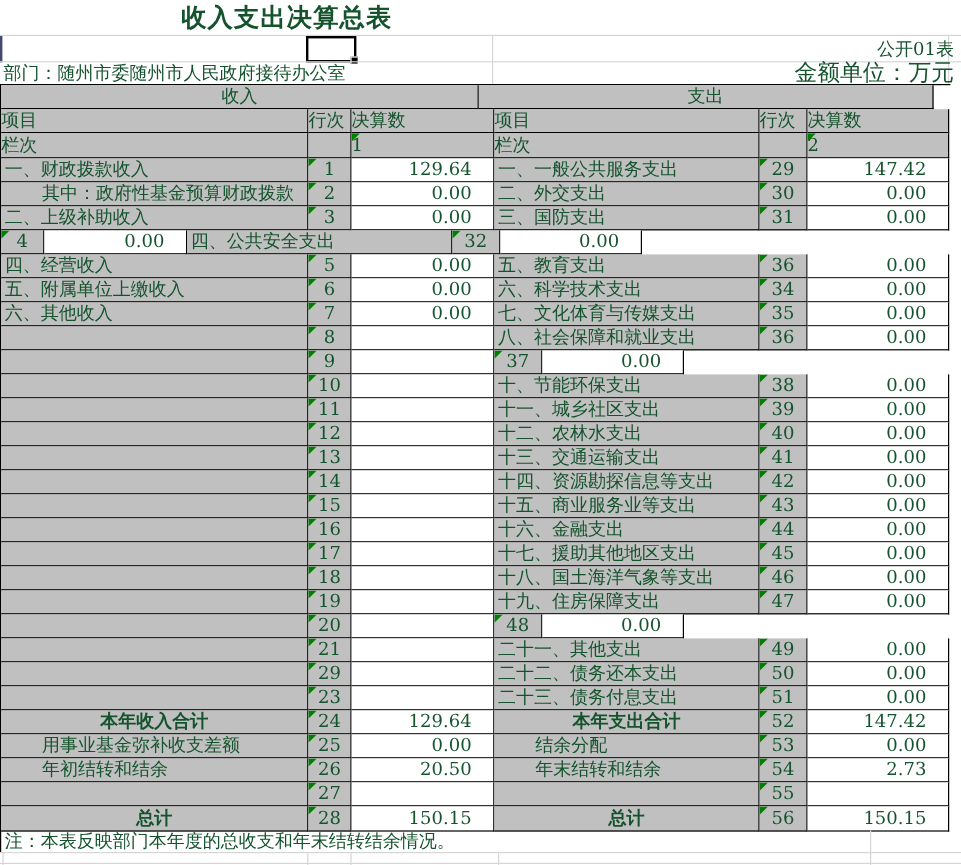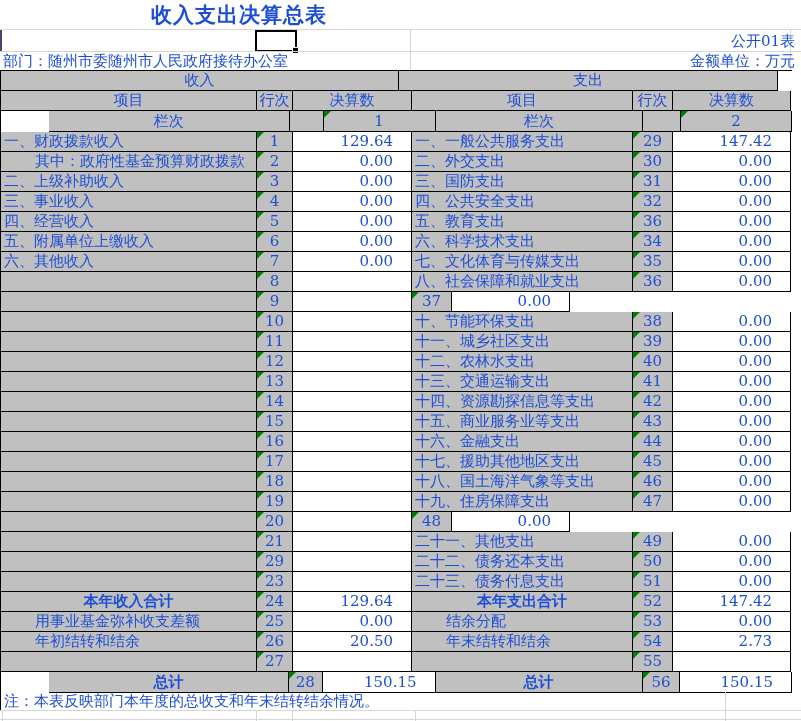--- a/index.html
+++ b/index.html
@@ -1,48 +1,48 @@
 <!DOCTYPE html>
 <html><head>
 <meta charset="utf-8">
 <style>
   html,body{margin:0;padding:0;background:#fff;}
   .page{position:relative;width:801px;height:721px;background:#ffffff;overflow:hidden;
-        font-family:"DejaVu Serif",serif;color:#1d4ed8;}
+        font-family:"DejaVu Serif",serif;color:#14532d;}
 
   
   .title{position:absolute;left:0;top:0;width:478px;height:30px;line-height:30px;
          text-align:center;font-size:21px;font-weight:bold;letter-spacing:1px;}
   .sheet-label{position:absolute;right:6px;top:32px;font-size:15px;line-height:18px;}
   .dept{position:absolute;left:3px;top:52px;font-size:15px;line-height:18px;}
-  .unit{position:absolute;right:6px;top:52px;font-size:15px;line-height:18px;}
+  .unit{position:absolute;right:6px;top:52px;font-size:19px;line-height:18px;}
 
   
   .hline{position:absolute;height:1px;background:#d6d6d6;}
   .vline{position:absolute;width:1px;background:#d6d6d6;}
   .leftmark{position:absolute;left:0;top:30px;width:2px;height:22px;background:#44486e;}
 
   
   .active-cell{position:absolute;left:255px;top:30px;width:42px;height:22px;
                border:2px solid #000;box-sizing:border-box;background:#fff;}
   .fill-handle{position:absolute;right:-3px;bottom:-3px;width:5px;height:5px;background:#000;
                border-left:1px solid #fff;border-top:1px solid #fff;}
 
   
   .table{position:absolute;left:0;top:70px;width:791px;background:#fff;
          border-top:1px solid #000;border-left:1px solid #000;font-size:15px;}
   .trow{display:flex;height:20px;}
-  .trow.tall{height:21px;margin-left:48px;}
+  .trow.tall{height:21px;}
   .cell{box-sizing:border-box;border-right:1px solid #000;border-bottom:1px solid #000;
         line-height:19px;height:100%;overflow:hidden;white-space:nowrap;position:relative;}
   .tall .cell{line-height:20px;}
   .gray{background:#c0c0c0;}
   .amt{background:#ffffff;text-align:right;padding-right:18px;}
   .line{text-align:center;}
-  .hdr{text-align:center;}
+  .hdr{text-align:left;}
   .al-left{padding-left:3px;}
   .al-indent{padding-left:34px;}
   .al-center{text-align:center;}
   .bold{font-weight:bold;}
 
   .c-item-l{width:256px;} .c-line-l{width:36px;} .c-amt-l{width:119px;}
   .c-item-r{width:221px;} .c-line-r{width:40px;} .c-amt-r{width:118px;}
   .c-span-l{width:398px;text-align:center;} .c-span-r{width:379px;text-align:center;}
 
   .tri{position:absolute;left:0;top:0;width:0;height:0;
@@ -112,21 +112,20 @@
         </div>
         <div class="trow">
           <div class="cell gray c-item-l al-left">二、上级补助收入</div>
           <div class="cell gray line c-line-l"><span class="tri"></span><span>3</span></div>
           <div class="cell amt c-amt-l">0.00</div>
           <div class="cell gray c-item-r al-left">三、国防支出</div>
           <div class="cell gray line c-line-r"><span class="tri"></span><span>31</span></div>
           <div class="cell amt c-amt-r">0.00</div>
         </div>
         <div class="trow">
-          <div class="cell gray c-item-l al-left">三、事业收入</div>
           <div class="cell gray line c-line-l"><span class="tri"></span><span>4</span></div>
           <div class="cell amt c-amt-l">0.00</div>
           <div class="cell gray c-item-r al-left">四、公共安全支出</div>
           <div class="cell gray line c-line-r"><span class="tri"></span><span>32</span></div>
           <div class="cell amt c-amt-r">0.00</div>
         </div>
         <div class="trow">
           <div class="cell gray c-item-l al-left">四、经营收入</div>
           <div class="cell gray line c-line-l"><span class="tri"></span><span>5</span></div>
           <div class="cell amt c-amt-l">0.00</div>

